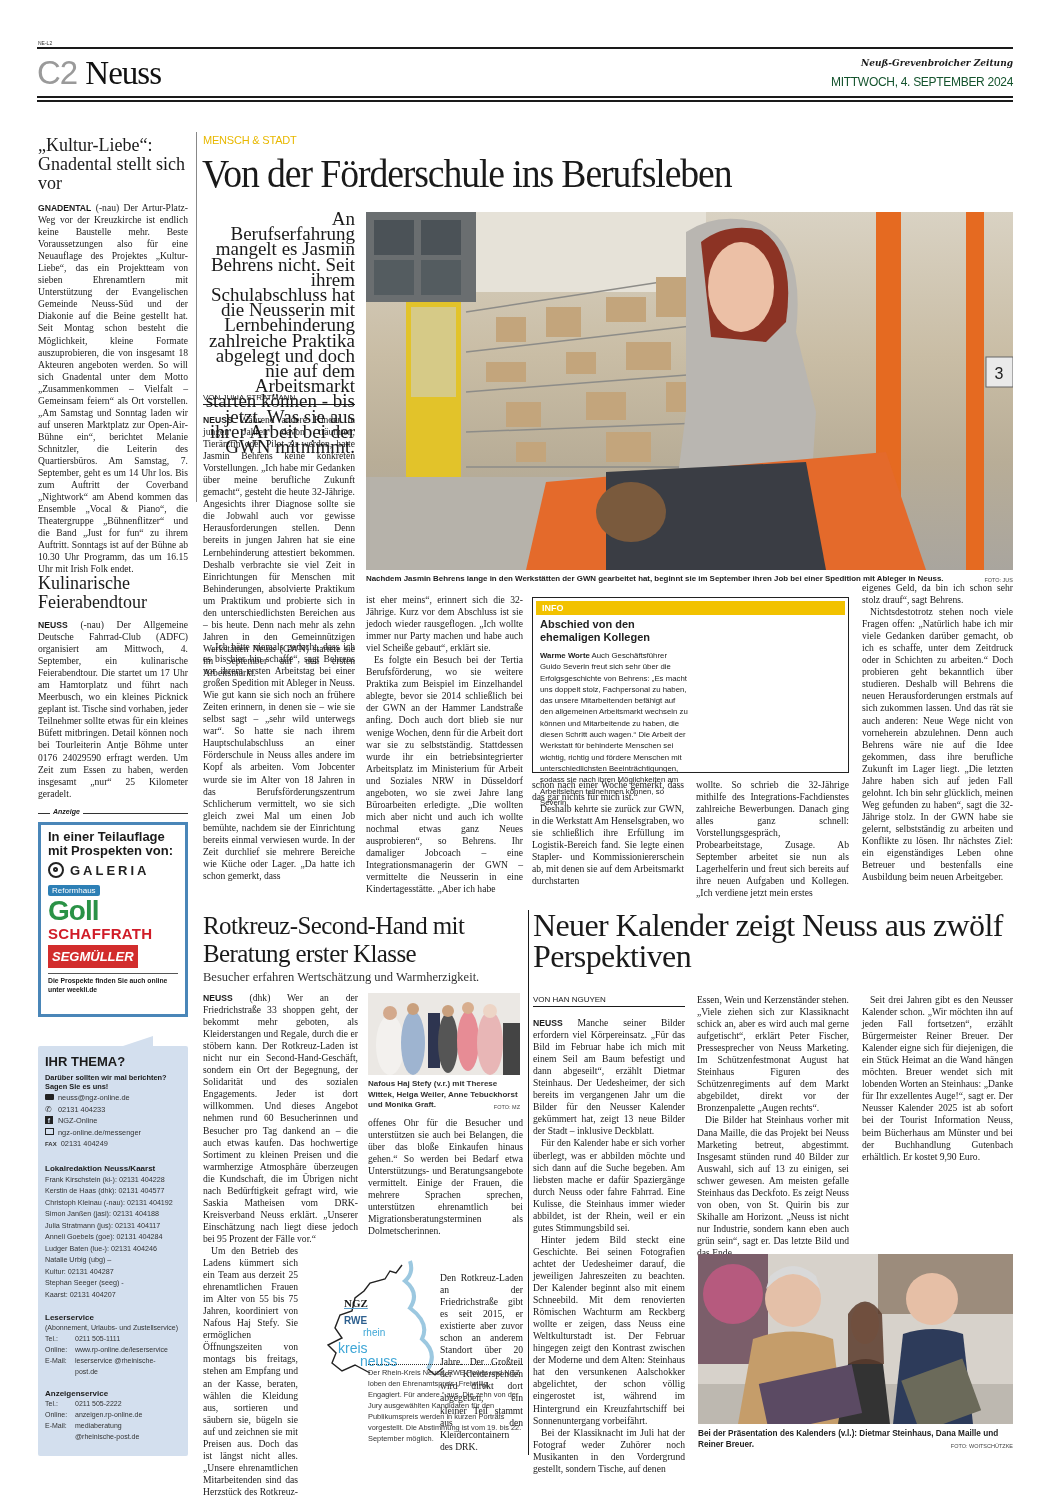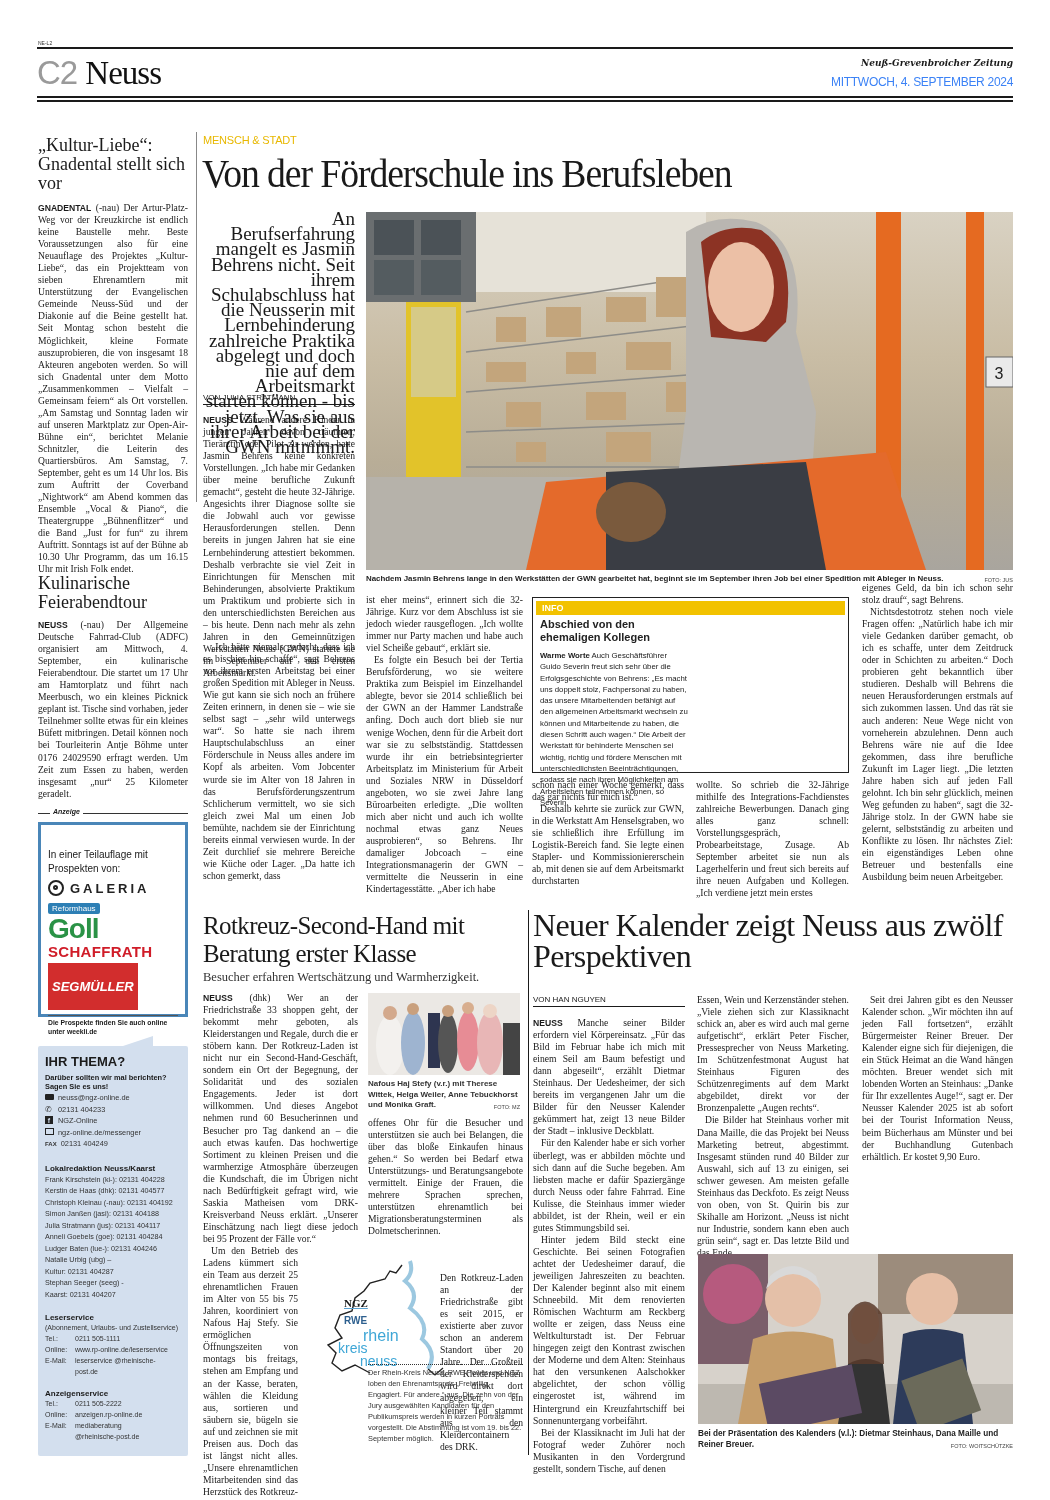--- a/index.html
+++ b/index.html
@@ -21,21 +21,21 @@
 </head>
 <body>
 
 <div class="abs sans" style="left:38px;top:40px;font-size:5px;color:#333;">NE-L2</div>
 <div class="rule" style="left:37px;top:47px;width:976px;height:2px;"></div>
 <div class="abs" style="left:37px;top:54px;font-family:'Liberation Sans',sans-serif;font-size:33px;letter-spacing:-1px;">
   <span style="color:#9a9a9a;font-weight:300;">C2</span>
   <span style="font-family:'Liberation Serif',serif;color:#111;">Neuss</span>
 </div>
 <div class="abs" style="right:37px;top:58px;font-family:'DejaVu Serif',serif;font-weight:bold;font-size:9px;font-style:italic;">Neuß-Grevenbroicher Zeitung</div>
-<div class="abs sans" style="right:37px;top:75px;font-size:12px;color:#3b82f6;letter-spacing:-0.3px;">MITTWOCH, 4. SEPTEMBER 2024</div>
+<div class="abs sans" style="right:37px;top:75px;font-size:12px;color:#14532d;letter-spacing:-0.3px;">MITTWOCH, 4. SEPTEMBER 2024</div>
 <div class="rule" style="left:37px;top:96px;width:976px;height:2px;"></div>
 <div class="rule" style="left:37px;top:100px;width:976px;height:2px;"></div>
 
 <div class="abs" style="left:38px;top:136px;width:150px;">
   <h2 class="serif" style="font-size:18px;line-height:19px;font-weight:normal;margin-bottom:9px;">„Kultur-Liebe“: Gnadental stellt sich vor</h2>
   <div class="body-text">
       <p class="first"><span class="dateline">GNADENTAL</span> <span>(-nau) Der Artur-Platz-Weg vor der Kreuzkirche ist endlich keine Baustelle mehr. Beste Voraussetzungen also für eine Neuauflage des Projektes „Kultur-Liebe“, das ein Projektteam von sieben Ehrenamtlern mit Unterstützung der Evangelischen Gemeinde Neuss-Süd und der Diakonie auf die Beine gestellt hat. Seit Montag schon besteht die Möglichkeit, kleine Formate auszuprobieren, die von insgesamt 18 Akteuren angeboten werden. So will sich Gnadental unter dem Motto „Zusammenkommen – Vielfalt – Gemeinsam feiern“ als Ort vorstellen. „Am Samstag und Sonntag laden wir auf unseren Marktplatz zur Open-Air-Bühne ein“, berichtet Melanie Schnitzler, die Leiterin des Quartiersbüros. Am Samstag, 7. September, geht es um 14 Uhr los. Bis zum Auftritt der Coverband „Nightwork“ am Abend kommen das Ensemble „Vocal &amp; Piano“, die Theatergruppe „Bühnenflitzer“ und die Band „Just for fun“ zu ihrem Auftritt. Sonntags ist auf der Bühne ab 10.30 Uhr Programm, das um 16.15 Uhr mit Irish Folk endet.</span></p>
     </div>
 </div>
 
@@ -44,31 +44,31 @@
   <div class="body-text">
       <p class="first"><span class="dateline">NEUSS</span> <span>(-nau) Der Allgemeine Deutsche Fahrrad-Club (ADFC) organisiert am Mittwoch, 4. September, ein kulinarische Feierabendtour. Die startet um 17 Uhr am Hamtorplatz und führt nach Meerbusch, wo ein kleines Picknick geplant ist. Tische sind vorhaben, jeder Teilnehmer sollte etwas für ein kleines Büfett mitbringen. Detail können noch bei Tourleiterin Antje Böhme unter 0176 24029590 erfragt werden. Um Zeit zum Essen zu haben, werden insgesamt „nur“ 25 Kilometer geradelt.</span></p>
     </div>
 </div>
 
 <div class="abs" style="left:38px;top:808px;width:150px;height:10px;">
   <div style="position:absolute;left:0;top:5px;width:150px;height:1px;background:#333;"></div>
   <span class="sans" style="position:absolute;left:12px;top:0;background:#fff;padding:0 3px;font-size:7px;font-style:italic;font-weight:bold;">Anzeige</span>
 </div>
 <div class="abs" style="left:38px;top:822px;width:150px;height:195px;border:3px solid #4a86b8;padding:5px 7px;">
-  <div class="sans" style="font-size:10px;font-weight:normal;line-height:14px;margin-top:18px;">In einer Teilauflage mit Prospekten von:</div>
+  <div class="sans" style="font-size:13px;font-weight:bold;line-height:14px;">In einer Teilauflage mit Prospekten von:</div>
   <div style="margin-top:4px;display:flex;align-items:center;gap:6px;">
     <span style="display:inline-block;width:16px;height:16px;border:2.5px solid #222;border-radius:50%;position:relative;">
         <span style="position:absolute;left:3px;top:3px;width:5px;height:5px;border:2px solid #222;border-radius:50%;"></span>
       </span>
     <span class="sans" style="font-size:13px;letter-spacing:3px;font-weight:bold;color:#222;">GALERIA</span>
   </div>
   <div style="margin-top:4px;display:inline-block;background:#2d7fb5;color:#fff;font-family:'Liberation Sans',sans-serif;font-size:8px;padding:1px 4px;border-radius:2px;text-align:center;">Reformhaus</div>
   <div class="sans" style="font-size:28px;font-weight:bold;color:#2a9246;line-height:28px;letter-spacing:-1px;">Goll</div>
   <div class="sans" style="font-size:15px;font-weight:900;color:#d01c28;line-height:18px;letter-spacing:0.3px;">SCHAFFRATH</div>
-  <div class="sans" style="margin-top:2px;display:inline-block;background:#d22d2d;color:#fff;font-size:13px;font-weight:bold;font-style:italic;padding:16px 4px;">SEGMÜLLER</div>
+  <div class="sans" style="margin-top:2px;display:inline-block;background:#d22d2d;color:#fff;font-size:13px;font-weight:bold;font-style:italic;padding:4px 4px;">SEGMÜLLER</div>
   <div style="height:1px;background:#555;margin:5px 0 3px;"></div>
   <div class="sans" style="font-size:6.8px;font-weight:bold;line-height:8.5px;">Die Prospekte finden Sie auch online unter weekli.de</div>
 </div>
 
 <div class="abs" style="left:38px;top:1046px;width:150px;height:410px;background:#d3dfee;border-radius:2px;padding:6px 7px;font-family:'Liberation Sans',sans-serif;">
   <div style="position:absolute;left:75px;top:-10px;width:0;height:0;border-left:10px solid transparent;border-right:30px solid #d3dfee;border-top:10px solid transparent;"></div>
   <div style="font-size:13px;font-weight:900;margin-top:2px;">IHR THEMA?</div>
   <div style="font-size:7.4px;font-weight:bold;line-height:9px;margin-top:4px;">Darüber sollten wir mal berichten? Sagen Sie es uns!</div>
   <div style="font-size:7.4px;line-height:11.5px;color:#333;margin-top:1px;">
     <div><span style="display:inline-block;width:9px;height:6px;background:#222;border-radius:1px;margin-right:4px;"></span><span>neuss@ngz-online.de</span></div>
@@ -254,21 +254,21 @@
 </div>
 
 <div class="abs" style="left:310px;top:1253px;width:140px;height:130px;">
   <svg width="140" height="130" viewBox="0 0 140 130">
     <path d="M92 12 L86 20 L80 18 L75 26 L60 30 L54 38 L45 45 L42 58 L30 62 L25 75 L32 85 L18 92 L26 100 L22 110 L32 118 L45 112 L60 120" fill="none" stroke="#222" stroke-width="1.4"></path>
     <path d="M100 8 Q104 20 95 28 Q110 40 100 55 Q120 70 112 86 Q128 100 118 116" fill="none" stroke="#9cc8e0" stroke-width="4"></path>
     <path d="M118 116 L125 122 L133 115" fill="none" stroke="#222" stroke-width="1.2"></path>
   </svg>
   <div class="abs serif" style="left:34px;top:44px;font-size:11px;font-weight:bold;text-decoration:underline;text-decoration-color:#5aa0d0;">NGZ</div>
   <div class="abs sans" style="left:34px;top:62px;font-size:10px;font-weight:bold;color:#2d5f8e;">RWE</div>
-  <div class="abs sans" style="left:53px;top:74px;font-size:16px;color:#3ea6d6;">rhein</div>
+  <div class="abs sans" style="left:53px;top:74px;font-size:10px;color:#3ea6d6;">rhein</div>
   <div class="abs sans" style="left:28px;top:87px;font-size:14px;color:#3ea6d6;">kreis</div>
   <div class="abs sans" style="left:50px;top:100px;font-size:14px;color:#3ea6d6;">neuss</div>
 </div>
 
 <div class="abs" style="left:368px;top:1364px;width:155px;border-top:1px dotted #333;padding-top:2px;">
   <div class="sans" style="font-size:7.4px;line-height:11px;color:#333;">Der Rhein-Kreis Neuss, RWE Power und NGZ loben den Ehrenamtspreis „Freiwillig. Engagiert. Für andere.“ aus. Die zehn von der Jury ausgewählten Kandidaten für den Publikumspreis werden in kurzen Porträts vorgestellt. Die Abstimmung ist vom 19. bis 22. September möglich.</div>
 </div>
 
 <div class="vrule" style="left:528px;top:910px;height:545px;"></div>
 

